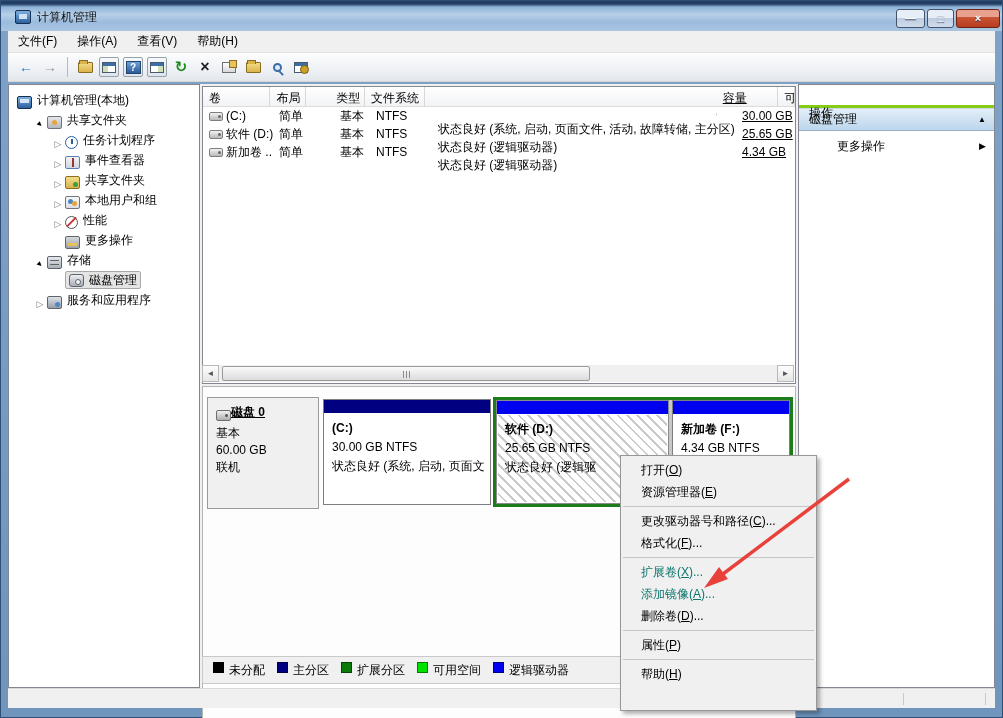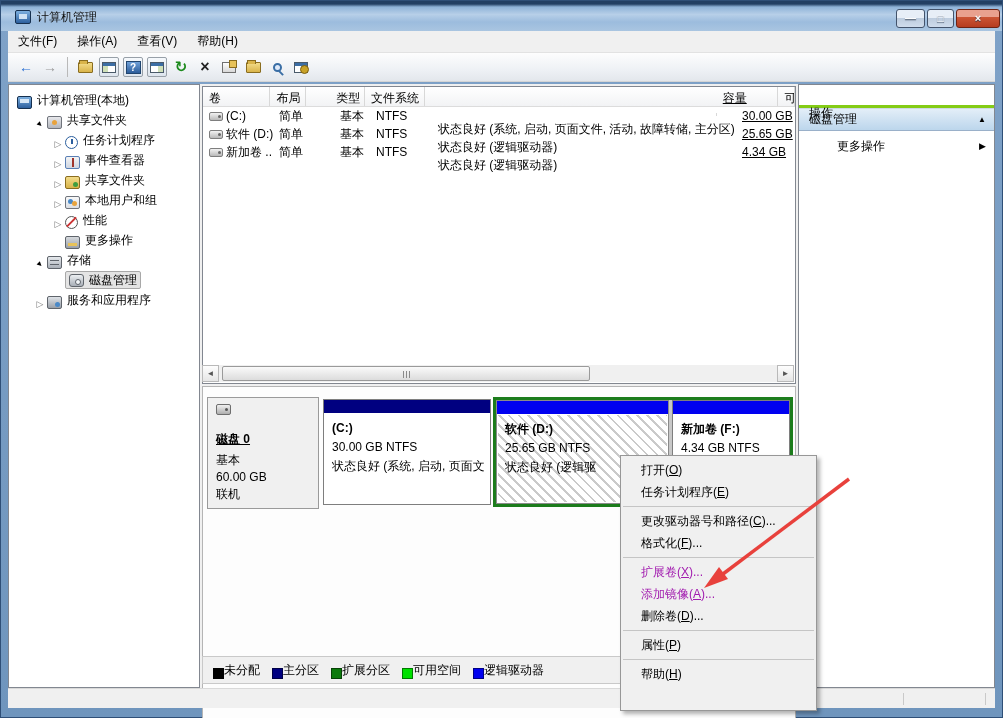--- a/index.html
+++ b/index.html
@@ -110,21 +110,21 @@
   .sbtn { width:17px; height:17px; background:linear-gradient(#fdfdfd,#e6e6e6); border:1px solid #b9b9b9;
     font-size:8px; color:#555; display:flex; align-items:center; justify-content:center; flex:none; }
   .sthumb { margin-left:3px; width:368px; height:15px; border:1px solid #9a9a9a; border-radius:2px;
     background:linear-gradient(#fafafa,#dcdcdc); position:relative; }
   .sthumb::after { content:""; position:absolute; left:50%; top:4px; width:1px; height:7px; background:#8a8a8a; box-shadow:-3px 0 0 #8a8a8a,3px 0 0 #8a8a8a; }
 
   
   .gfx { left:2px; top:302px; width:594px; height:352px; background:#fdfdfd; border:1px solid #b5b5b5; }
   .disk-row { left:4px; top:10px; width:586px; height:112px; }
   .info-box { left:0; top:0; width:112px; height:100%; background:#f0f0f0; border:1px solid #9a9a9a; padding:6px 6px 0 8px; }
-  .info-title { font-weight:bold; display:flex; align-items:flex-start; gap:16px; margin-bottom:4px;flex-direction:column; }
+  .info-title { font-weight:bold; display:flex; align-items:flex-end; gap:0; margin-bottom:4px; }
   .hd-ico { width:15px; height:11px; border-radius:2px; background:linear-gradient(#f0f0f0,#aeaeae); border:1px solid #6e6e6e; position:relative; flex:none; }
   .hd-ico::after { content:""; position:absolute; right:2px; top:3px; width:3px; height:3px; border-radius:50%; background:#555; }
   .cd-ico { width:13px; height:13px; border-radius:50%; background:radial-gradient(circle,#fff 0 2px,#cfd4da 2px 5px,#9aa0a8 5px); border:1px solid #6e6e6e; flex:none; }
   .info-line { line-height:17px; }
   .part { position:absolute; top:2px; height:106px; background:#fff; border:1px solid #7e7e7e; overflow:hidden; }
   .part-strip { height:13px; margin:0; }
   .strip-primary { background:#000080; }
   .strip-logical { background:#0000f0; }
   .part-body { padding:6px 0 0 8px; }
   .part-body div { line-height:19px; white-space:nowrap; }
@@ -132,40 +132,40 @@
   .ext-wrap { position:absolute; top:0; height:110px; border:3px solid #1c7c1c; background:#c8c8c8; }
   .hatched .part-body-bg { position:absolute; left:1px; right:1px; top:14px; bottom:1px;
     background:repeating-linear-gradient(45deg,#ffffff 0 5px,#cacaca 5px 7px); }
   .part .content { position:relative; }
   .cdrom-row { left:4px; top:126px; width:586px; height:108px; }
   .cd-empty { position:absolute; left:112px; top:0; right:0; height:100%; background:#f7f7f7; border:1px solid #c8c8c8; }
 
   
   .legend { left:2px; top:572px; width:594px; height:28px; background:#f0f0f0; border:1px solid #c9c9c9;
     display:flex; align-items:center; gap:12px; padding-left:10px; }
-  .leg-item { display:flex; align-items:flex-end; }
+  .leg-item { display:flex; align-items:flex-start; gap:5px; }
   .swatch { width:11px; height:11px; border:1px solid rgba(0,0,0,.45); flex:none; }
   .statusbar { left:8px; top:688px; width:987px; height:20px; background:#f0f0f0; border-top:1px solid #d9d9d9; }
   .status-sep { position:absolute; top:4px; width:1px; height:12px; background:#c9c9c9; }
 
   
   .ap-title { height:22px; padding:20px 0 0 10px; font-weight:normal; border-bottom:3px solid #84cc16; }
   .ap-section { height:23px; background:linear-gradient(#e3eef8,#bcd6ec); border-top:1px solid #cdd9e6; border-bottom:1px solid #9ab0c9;
     display:flex; align-items:center; padding:0 8px 0 10px; }
   .ap-section .sp { flex:1; }
   .ap-collapse { font-size:8px; color:#000; }
   .ap-more { height:22px; display:flex; align-items:center; padding:0 8px 0 38px; margin-top:4px; }
   .ap-more .sp { flex:1; }
   .ap-arrow { font-size:9px; }
 
   
   .ctx { left:620px; top:455px; width:197px; height:256px; background:#f0f0f0; border:1px solid #979797;
     box-shadow:3px 3px 4px rgba(0,0,0,.3); z-index:50; padding-top:3px; }
   .ctx-item { height:22px; line-height:22px; padding-left:20px; white-space:nowrap; }
-  .ctx-item.disabled { color:#a21caf; }
+  .ctx-item.disabled { color:#0f766e; }
   .ctx-sep { height:1px; background:#c5c5c5; margin:3px 2px 3px 2px; }
   .mn { text-decoration:underline; }
 
   .arrow-svg { position:absolute; left:0; top:0; width:1003px; height:718px; z-index:60; pointer-events:none; }
 </style>
 </head>
 <body>
 
 <div class="frame"></div>
 
@@ -408,21 +408,21 @@
   </div>
 </div>
 
 <div class="abs statusbar">
   <div class="status-sep" style="left:895px;"></div>
   <div class="status-sep" style="left:977px;"></div>
 </div>
 
 <div class="abs ctx">
   <div class="ctx-item"><span>打开(</span><span class="mn">O</span><span>)</span></div>
-  <div class="ctx-item"><span>任务计划程序(</span><span class="mn">E</span><span>)</span></div>
+  <div class="ctx-item"><span>资源管理器(</span><span class="mn">E</span><span>)</span></div>
   <div class="ctx-sep"></div>
   <div class="ctx-item"><span>更改驱动器号和路径(</span><span class="mn">C</span><span>)...</span></div>
   <div class="ctx-item"><span>格式化(</span><span class="mn">F</span><span>)...</span></div>
   <div class="ctx-sep"></div>
   <div class="ctx-item disabled"><span>扩展卷(</span><span class="mn">X</span><span>)...</span></div>
   <div class="ctx-item disabled"><span>添加镜像(</span><span class="mn">A</span><span>)...</span></div>
   <div class="ctx-item"><span>删除卷(</span><span class="mn">D</span><span>)...</span></div>
   <div class="ctx-sep"></div>
   <div class="ctx-item"><span>属性(</span><span class="mn">P</span><span>)</span></div>
   <div class="ctx-sep"></div>

